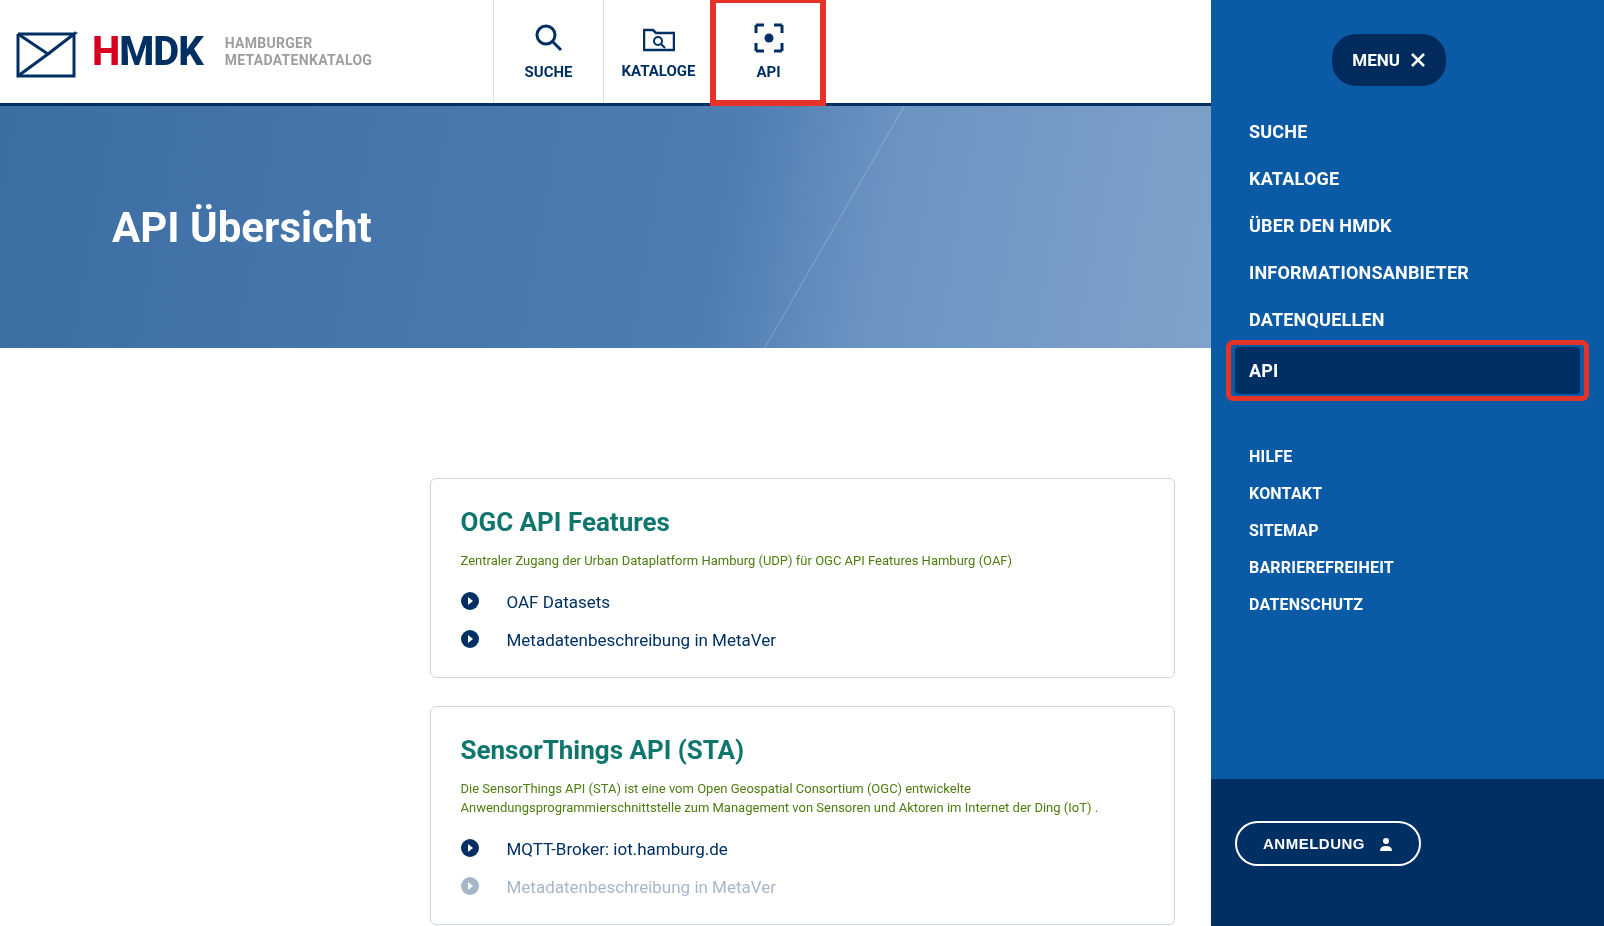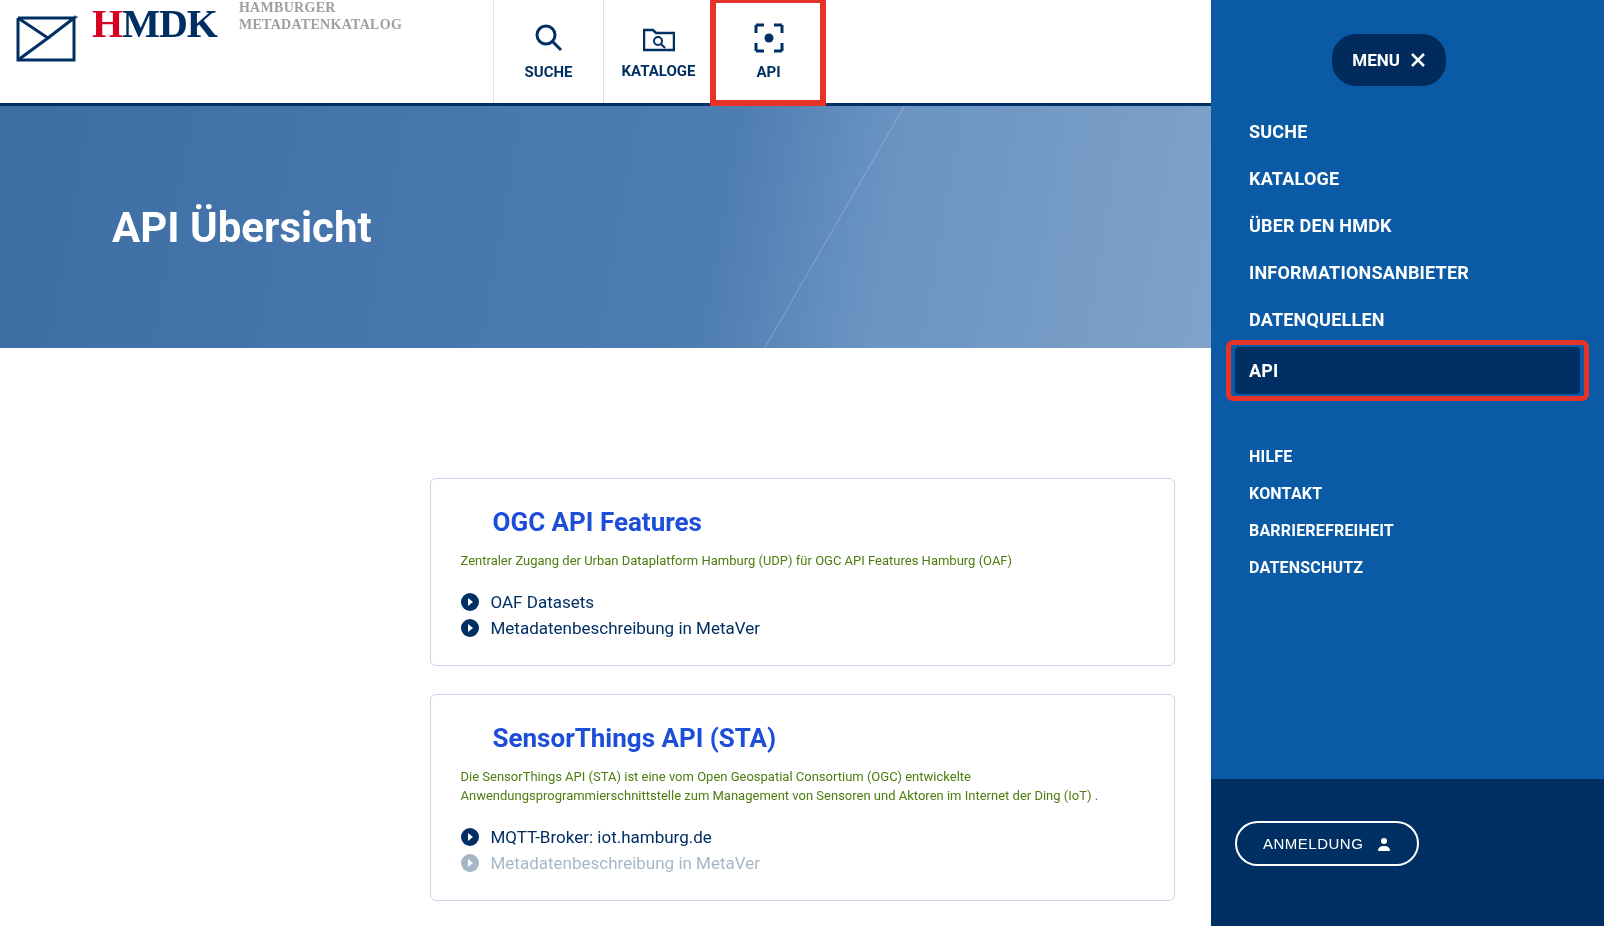--- a/index.html
+++ b/index.html
@@ -17,24 +17,24 @@
   .header {
     height: 106px;
     display: flex;
     align-items: center;
     border-bottom: 3px solid #003063;
     background: #fff;
     position: relative;
   }
   .logo-block {
     display: flex;
+    align-items: center;
     padding-left: 12px;
     width: 493px;
     height: 100%;
-    font-family: Liberation Serif, serif;
   }
   .logo-arrow {
     width: 72px; height: 72px;
     margin-right: 8px;
   }
   .logo-text-main {
     font-size: 40px;
     font-weight: 800;
     letter-spacing: -1px;
   }
@@ -123,41 +123,40 @@
   .cards {
     width: 745px;
   }
   .card {
     border: 1px solid #c8d6e8;
     border-radius: 6px;
     padding: 28px 30px 24px 30px;
     margin-bottom: 28px;
   }
   .card h2 {
-    color: #1d4ed8;
+    color: #0f766e;
     font-size: 26px;
     font-weight: 700;
     margin-bottom: 14px;
-    margin-left: 32px;
   }
   .card p {
     color: #4d7c0f;
     font-size: 13px;
     line-height: 1.5;
     margin-bottom: 18px;
   }
   .card .links { list-style: none; }
   .card .links li {
     display: flex;
-    align-items: center;
-    gap: 12px;
+    gap: 28px;
     color: #003063;
     font-size: 17px;
     padding: 3px 0;
     cursor: pointer;
+    margin-top: 12px;
   }
   .arrow-disc {
     width: 18px; height: 18px;
     border-radius: 50%;
     background: #003063;
     display: inline-flex;
     align-items: center;
     justify-content: center;
     flex-shrink: 0;
   }
@@ -206,21 +205,21 @@
     padding: 2px 4px;
   }
   .side-menu-bottom {
     background: #003063;
     padding: 42px 24px 60px 24px;
   }
   .login-btn {
     border: 2px solid #fff;
     color: #fff;
     background: transparent;
-    font-weight: 400;
+    font-weight: 700;
     font-size: 15px;
     padding: 12px 26px;
     border-radius: 26px;
     display: inline-flex;
     align-items: center;
     gap: 14px;
     cursor: pointer;
     letter-spacing: 0.5px;
   }
 </style>
@@ -326,20 +325,21 @@
       <div class="menu-item"><span>ÜBER DEN HMDK</span></div>
       <div class="menu-item"><span>INFORMATIONSANBIETER</span></div>
       <div class="menu-item"><span>DATENQUELLEN</span></div>
       <div class="menu-item-wrap highlighted">
         <div class="menu-item active"><span>API</span></div>
       </div>
     </div>
     <div class="menu-group">
       <div class="menu-item small"><span>HILFE</span></div>
       <div class="menu-item small"><span>KONTAKT</span></div>
+      <div class="menu-item small"><span>SITEMAP</span></div>
       <div class="menu-item small"><span>BARRIEREFREIHEIT</span></div>
       <div class="menu-item small"><span>DATENSCHUTZ</span></div>
     </div>
   </div>
   <div class="side-menu-bottom">
     <button class="login-btn">
       <span>ANMELDUNG</span>
       <svg width="14" height="14" viewBox="0 0 14 14">
         <circle cx="7" cy="4" r="3" fill="#fff"></circle>
         <path d="M1 14 Q1 9 7 9 Q13 9 13 14 Z" fill="#fff"></path>

